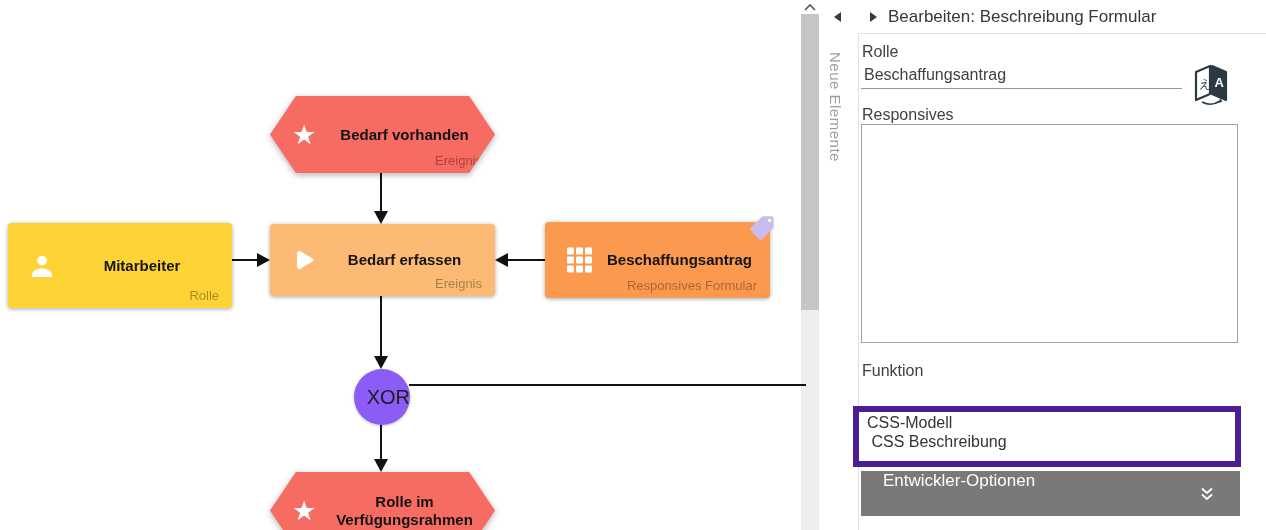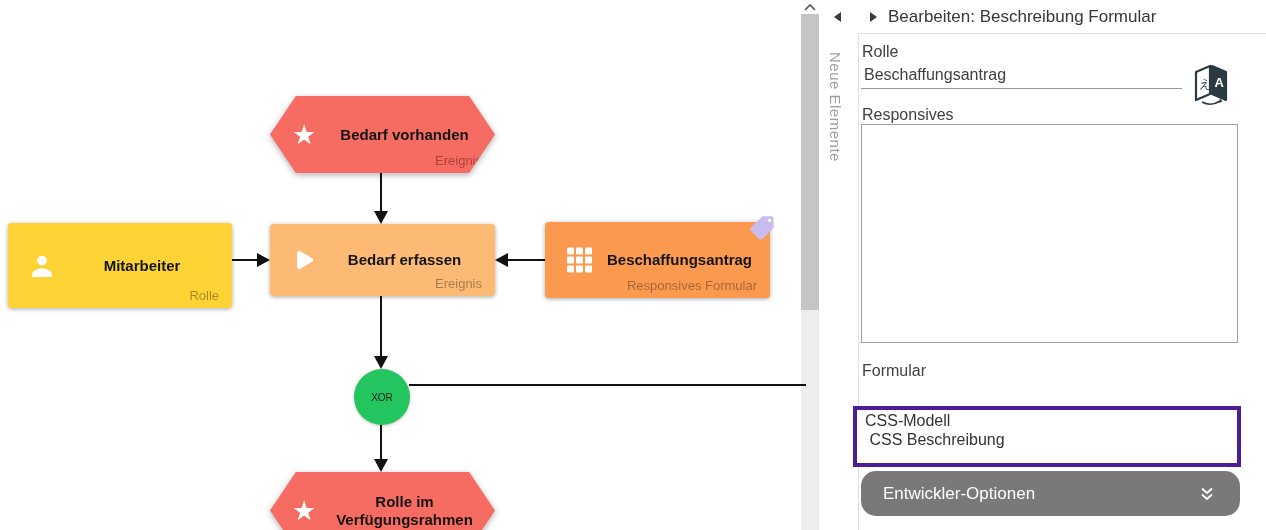--- a/index.html
+++ b/index.html
@@ -22,22 +22,22 @@
               font-size:15px;font-weight:700;color:#141414;line-height:18px;}
   .type-label{position:absolute;right:13px;bottom:5px;font-size:13px;
               color:rgba(0,0,0,.34);font-weight:400;}
   .n-event1{left:270px;top:96px;}
   .n-role{left:8px;top:223px;width:224px;height:85px;background:#FDD335;}
   .n-func{left:270px;top:224px;width:225px;height:72px;background:#fdba74;}
   .n-form{left:545px;top:222px;width:225px;height:76px;background:#FB9A4F;}
   .n-event2{left:270px;top:472px;}
   .hex-red{background:#F76C62;}
   .xor-circle{left:354px;top:369px;width:56px;height:56px;border-radius:50%;
-      background:#22c55e;display:flex;align-items:center;justify-content:center;
-      font-size:10px;font-weight:500;color:#1d1d1d;box-shadow:0 1px 3px rgba(0,0,0,.25);}
+      background:#8b5cf6;display:flex;align-items:center;justify-content:flex-end;
+      font-size:20px;font-weight:500;color:#1d1d1d;box-shadow:0 1px 3px rgba(0,0,0,.25);}
   .grid-icon{display:grid;grid-template-columns:repeat(3,7px);grid-auto-rows:7px;gap:2px;}
   .grid-icon span{background:#fff;border-radius:1px;}
   .tag-badge{position:absolute;right:-6px;top:-8px;}
   
   .cline{position:absolute;background:#111;}
   .ah{position:absolute;width:0;height:0;}
   .ah-down{border-left:7px solid transparent;border-right:7px solid transparent;border-top:13px solid #111;}
   .ah-right{border-top:7px solid transparent;border-bottom:7px solid transparent;border-left:13px solid #111;}
   .ah-left{border-top:7px solid transparent;border-bottom:7px solid transparent;border-right:13px solid #111;}
   
@@ -59,24 +59,24 @@
              border-left:7px solid #3a3a3a;position:absolute;left:870px;top:12px;}
   .field-label{position:absolute;font-size:16px;color:#3F3F3F;}
   .name-input{position:absolute;left:861px;top:62px;width:318px;height:26px;
       border:none;border-bottom:1px solid #969696;outline:none;background:transparent;
       font-family:"Liberation Sans",sans-serif;font-size:16px;color:#3F3F3F;padding:0 0 0 3px;}
   .translate-btn{position:absolute;left:1191px;top:62px;width:40px;height:44px;cursor:pointer;}
   .desc-area{position:absolute;left:861px;top:124px;width:377px;height:219px;box-sizing:border-box;
       border:1px solid #A0A0A0;resize:none;outline:none;background:#fff;
       font-family:"Liberation Sans",sans-serif;font-size:15px;}
   .hashtag-box{position:absolute;left:853px;top:406px;width:388px;height:61px;box-sizing:border-box;
-      border:4px solid #4c1d95;background:#fff;padding:1px 0 16px 8px;}
+      border:6px solid #4c1d95;background:#fff;padding:1px 0 16px 8px;}
   .hashtag-line{font-size:16px;color:#333;line-height:19px;white-space:pre;}
   .dev-btn{position:absolute;left:861px;top:471px;width:379px;height:45px;background:#7A7977;
-      display:flex;align-items:center;cursor:pointer;border-radius:15px;}
+      display:flex;cursor:pointer;}
   .dev-btn-label{color:#fff;font-size:17px;font-weight:500;padding-left:22px;flex:1;}
   .dev-btn-chev{margin-right:24px;display:flex;align-items:center;}
 </style>
 </head>
 <body>
 
 <div>
 
   <div class="cline" style="left:380px;top:172px;width:2px;height:40px;"></div>
   <div class="ah ah-down" style="left:374px;top:211px;"></div>
@@ -204,21 +204,21 @@
     <text x="8" y="26" font-size="12" fill="#2B3A42" font-family="Liberation Sans, sans-serif">え</text>
     <text x="23.5" y="25" font-size="13" font-weight="bold" fill="#fff" font-family="Liberation Sans, sans-serif">A</text>
     <path d="M11 40 Q 20 45 29 39" fill="none" stroke="#2B3A42" stroke-width="1.6"></path>
     <polygon points="29,36.5 31.5,39.5 27.5,41" fill="#2B3A42"></polygon>
   </svg>
 </div>
 
 <div class="field-label" style="left:862px;top:106px;">Responsives</div>
 <textarea class="desc-area" style=""></textarea>
 
-<div class="field-label" style="left:862px;top:362px;">Formular</div>
+<div class="field-label" style="left:862px;top:362px;">Funktion</div>
 
 <div class="hashtag-box">
   <div class="hashtag-line">CSS-Modell</div>
   <div class="hashtag-line"> CSS Beschreibung</div>
 </div>
 
 <div class="dev-btn">
   <span class="dev-btn-label">Entwickler-Optionen</span>
   <span class="dev-btn-chev">
     <svg width="18" height="18" viewBox="0 0 18 18">

